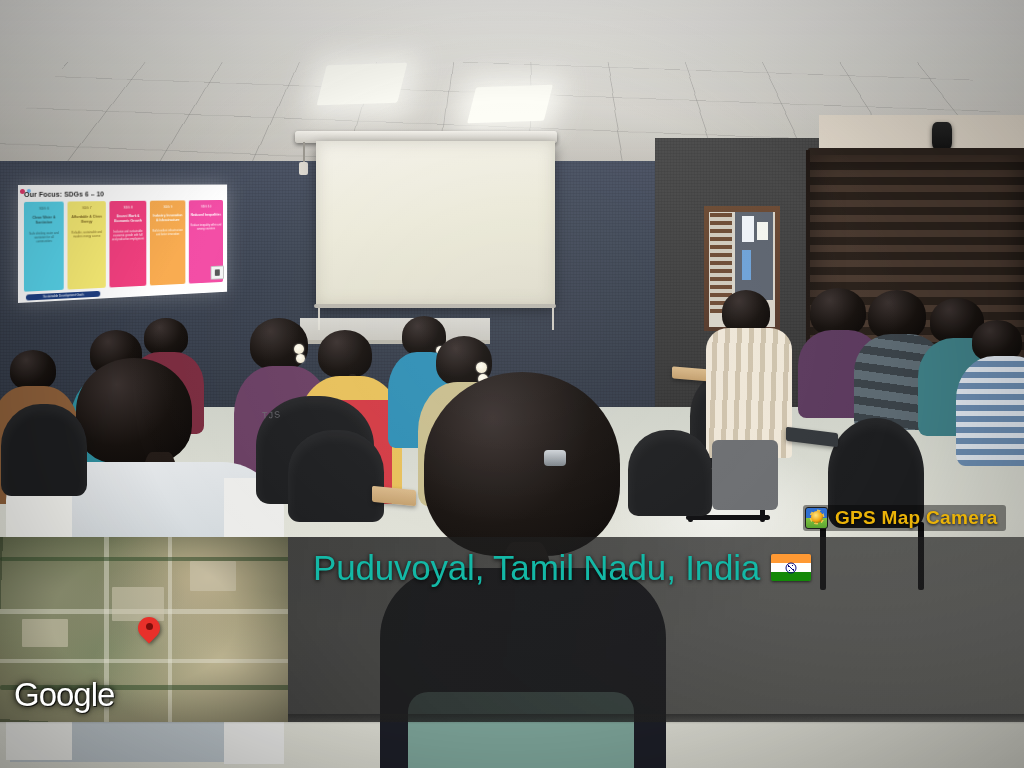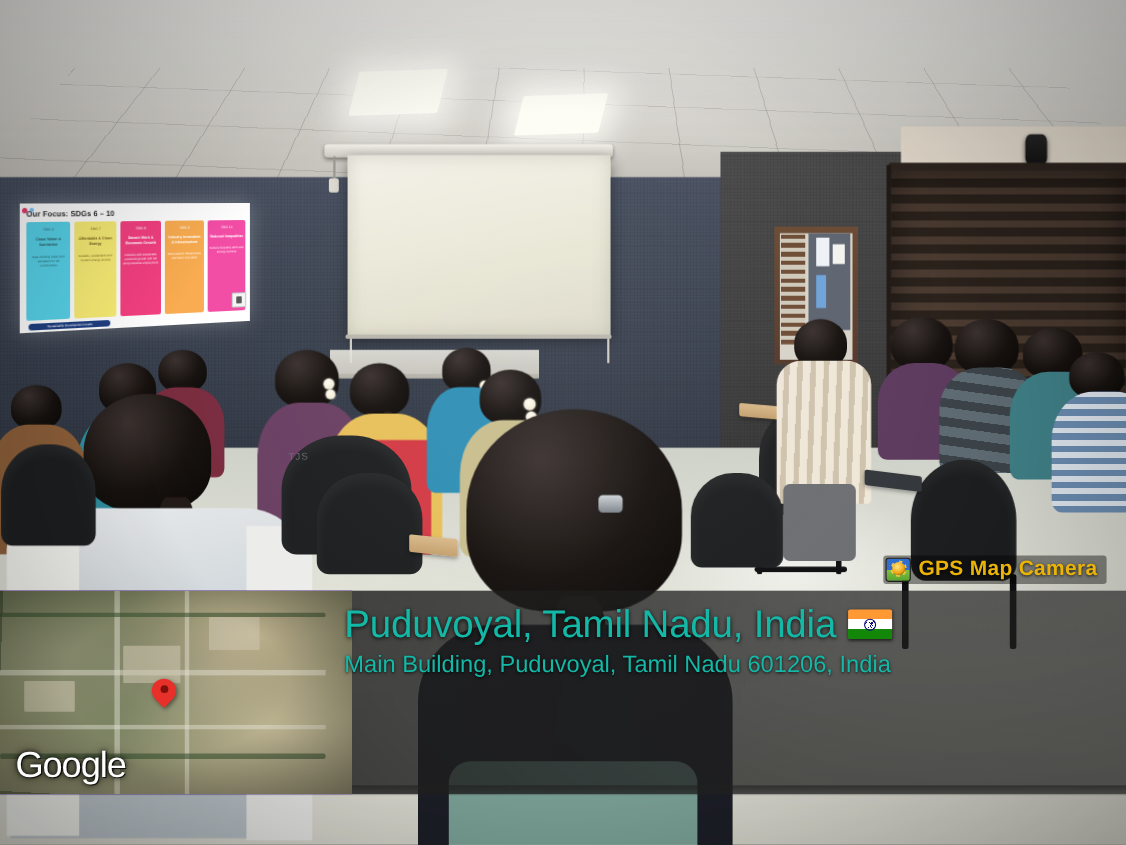--- a/index.html
+++ b/index.html
@@ -144,22 +144,22 @@
       #f7c94b 32% 40%,transparent 40% 48%,#f7c94b 48% 56%,transparent 56% 64%,
       #f7c94b 64% 72%,transparent 72% 80%,#f7c94b 80% 88%,transparent 88% 100%);opacity:.9;}
   .badge-tx{color:#eab308;font-size:19px;font-weight:700;letter-spacing:.3px;
     text-shadow:0 1px 3px rgba(0,0,0,.85);white-space:nowrap;}
 
   .ovl{position:absolute;left:0;top:537px;width:1024px;height:185px;
     background:linear-gradient(90deg,rgba(28,28,28,.88) 0%,rgba(30,30,30,.80) 40%,rgba(32,32,32,.66) 100%);}
   .ovl-fade{position:absolute;left:0;top:714px;width:1024px;height:10px;
     background:linear-gradient(180deg,rgba(32,32,32,.66),rgba(32,32,32,0));}
 
-  .mapthumb{position:absolute;left:0;top:537px;width:320px;height:185px;overflow:hidden;
-    background:#6d28d9;}
+  .mapthumb{position:absolute;left:0;top:537px;width:288px;height:185px;overflow:hidden;
+    background:#be185d;}
   .map-sat{position:absolute;inset:0;
     background:
       linear-gradient(92deg,rgba(40,60,30,.45) 0 3px,rgba(0,0,0,0) 3px 58px),
       linear-gradient(3deg,rgba(40,60,30,.40) 0 3px,rgba(0,0,0,0) 3px 46px),
       radial-gradient(ellipse at 18% 30%,#8b8f6a 0%,rgba(0,0,0,0) 40%),
       radial-gradient(ellipse at 72% 22%,#c9b98e 0%,rgba(0,0,0,0) 38%),
       radial-gradient(ellipse at 80% 68%,#cbbf94 0%,rgba(0,0,0,0) 42%),
       radial-gradient(ellipse at 38% 60%,#7d8b62 0%,rgba(0,0,0,0) 45%),
       radial-gradient(ellipse at 55% 42%,#a9a283 0%,rgba(0,0,0,0) 35%),
       linear-gradient(160deg,#6f7a52 0%,#8a8b64 45%,#9a9470 100%);
@@ -415,16 +415,15 @@
     </div>
     <div class="map-vig"></div>
     <div class="gwm">Google</div>
   </div>
 
   <div class="ovl-txt">
     <div class="ln-title">
       <span>Puduvoyal, Tamil Nadu, India</span>
       <span class="flag"></span>
     </div>
-    <div class="ln-sub">Main Building, Puduvoyal, Tamil Nadu 601206, India</div>
   </div>
 
 </div>
 
 </body></html>

